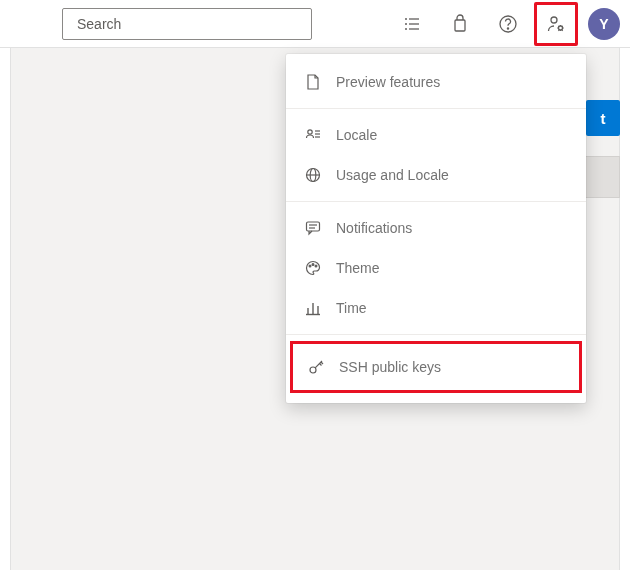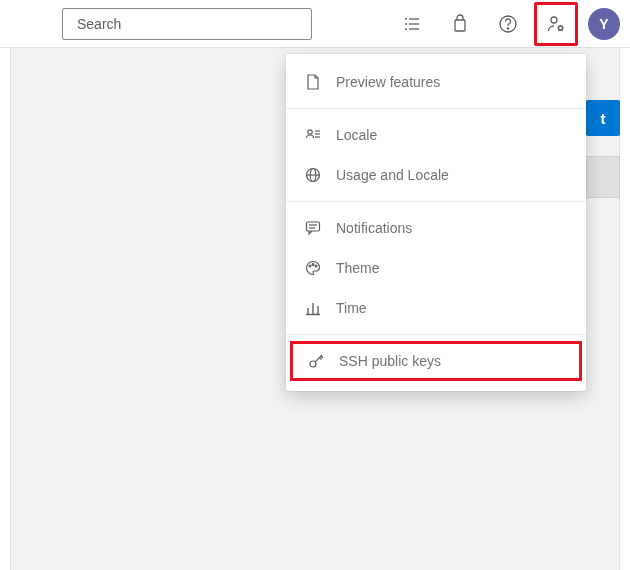--- a/index.html
+++ b/index.html
@@ -128,21 +128,21 @@
     .dropdown-item .icon svg { width: 18px; height: 18px; }
     .dropdown-sep {
       height: 1px;
       background: #edebe9;
       margin: 6px 0;
     }
     .dropdown-item.hl {
       border: 3px solid #e81123;
       margin: 2px 4px;
       padding: 0 14px;
-      height: 40px;
+      height: 52px;
     }
   </style>
 </head>
 <body>
 
 <div class="topbar">
   <div class="search-box">
     <span class="icon">
       <svg viewBox="0 0 16 16" fill="none" stroke="currentColor" stroke-width="1.3">
           <circle cx="7" cy="7" r="5"></circle>

